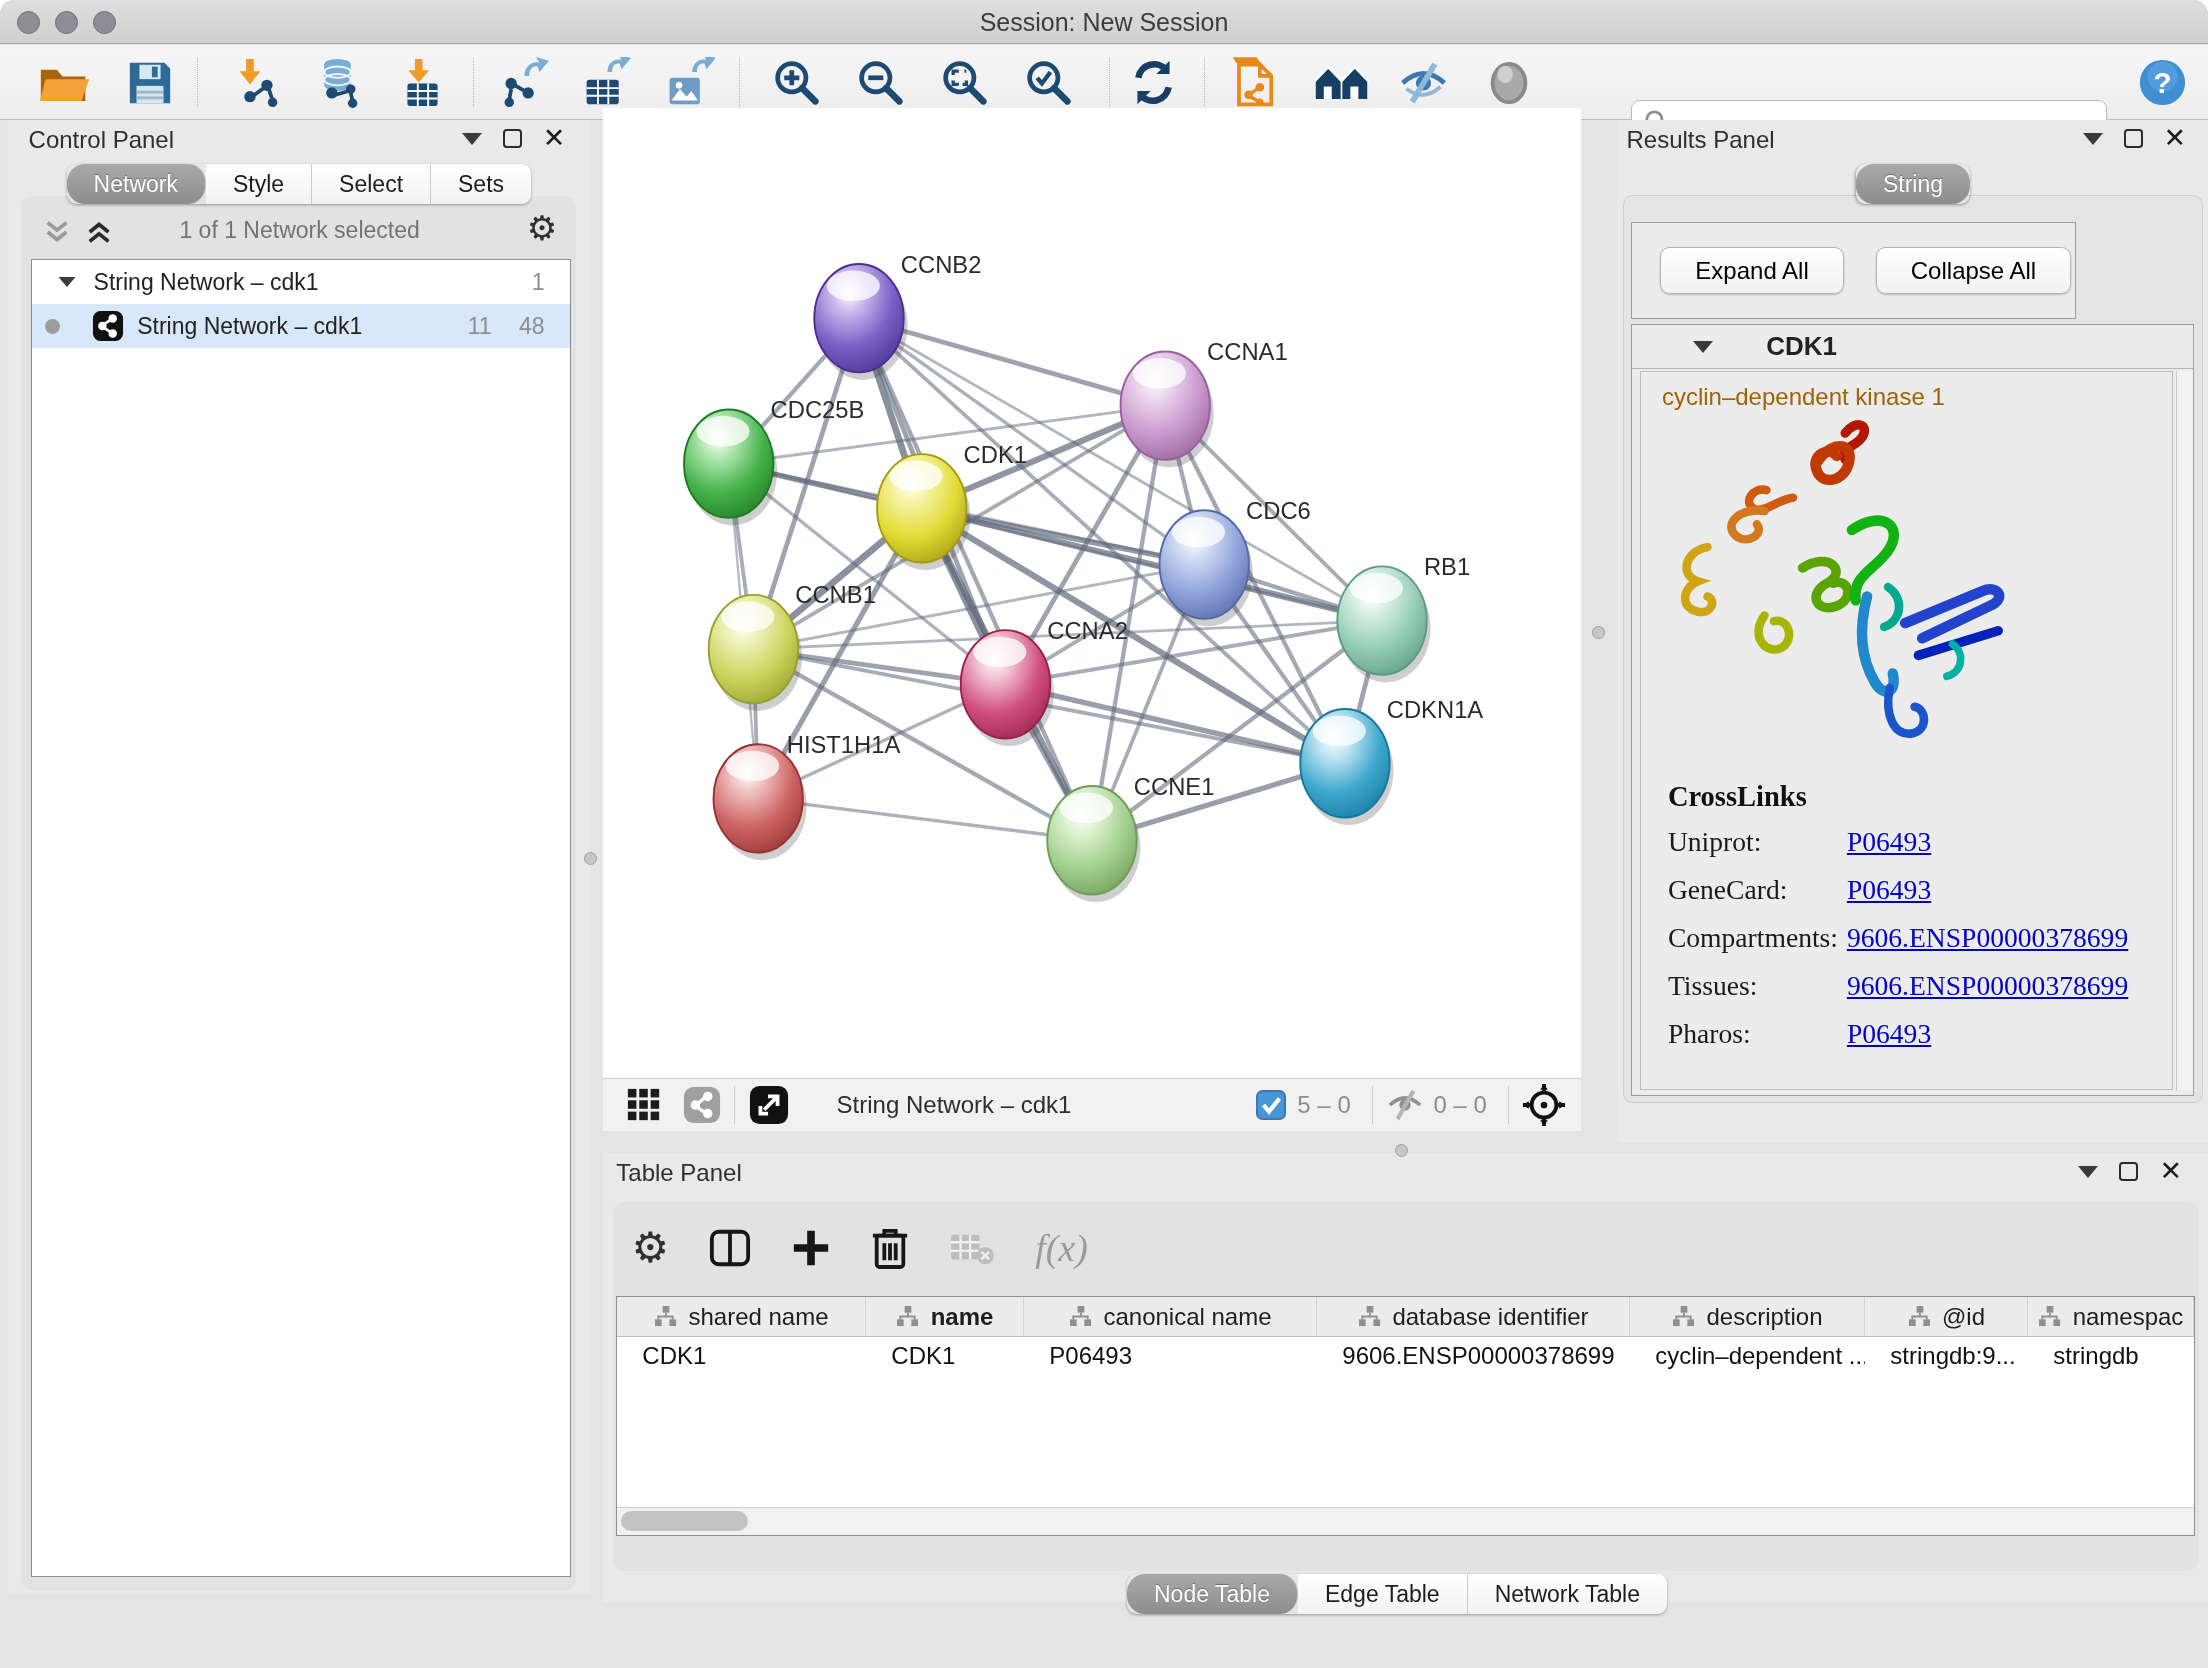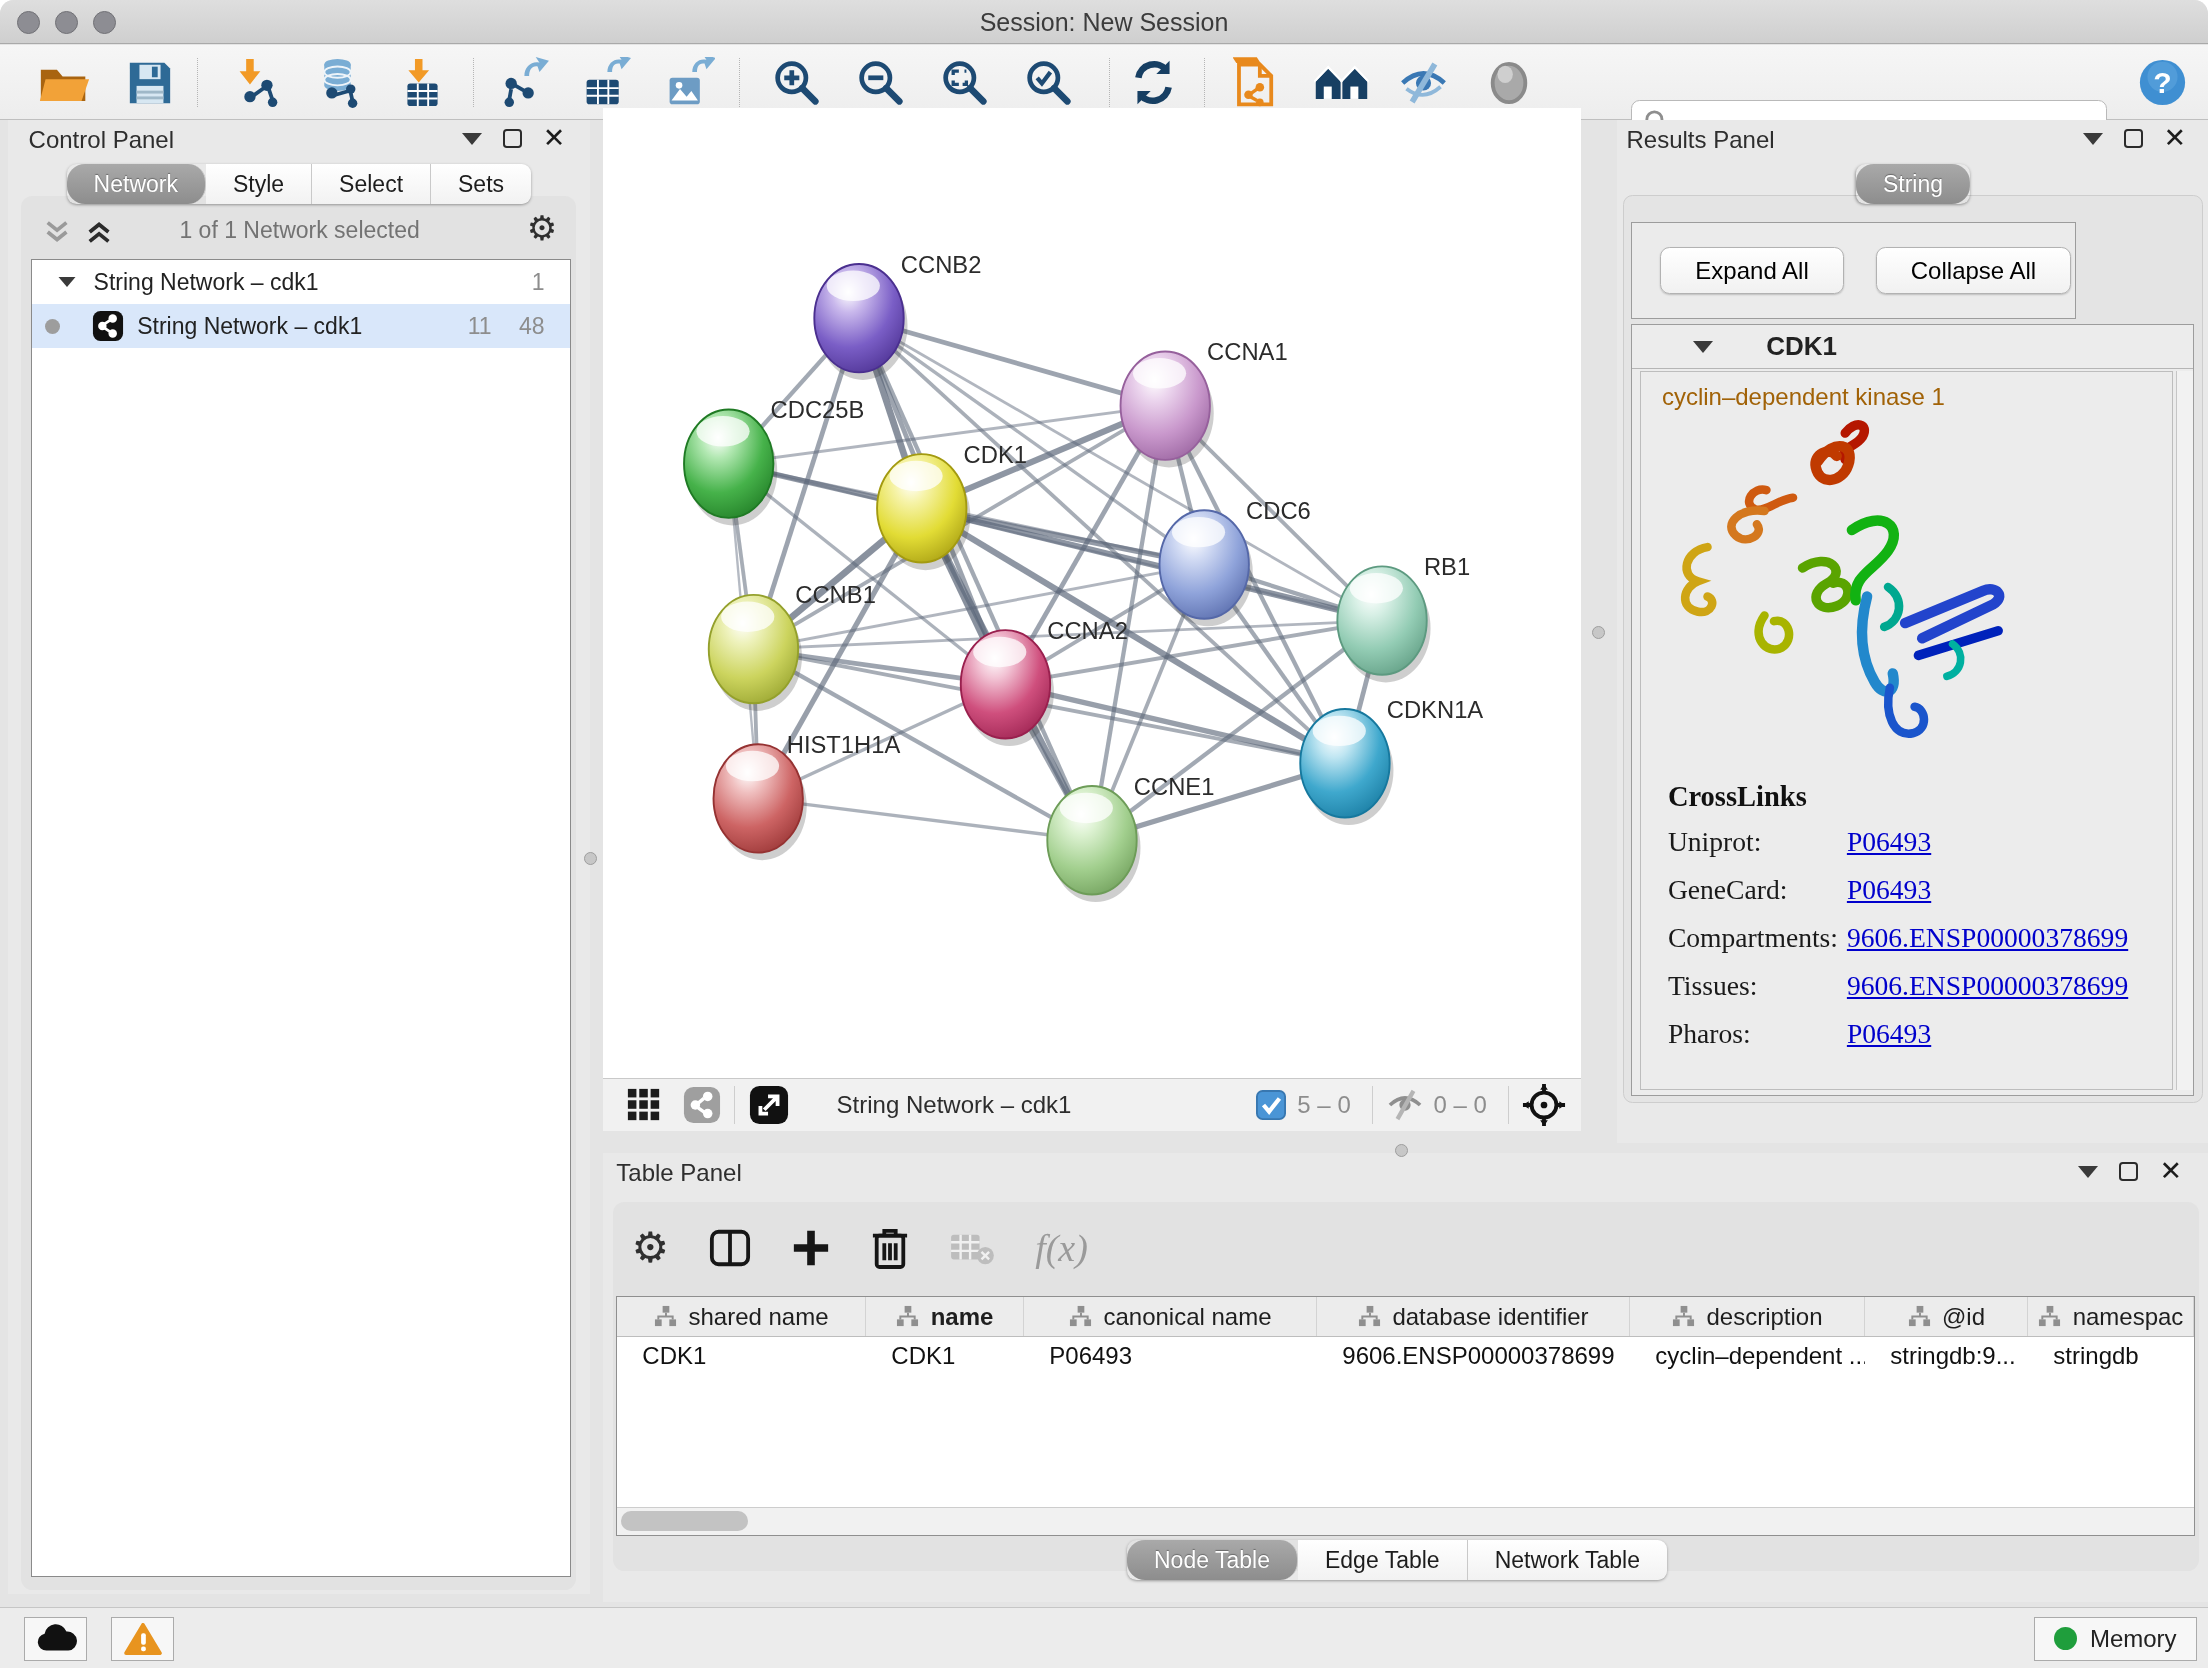--- a/index.html
+++ b/index.html
@@ -101,21 +101,21 @@
   #tp-table { position:absolute; left:13.3px; top:143px; width:1579px; height:240px;
     background:#fff; border:1.9px solid #8f8f8f; overflow:hidden; }
   #tp-cols { display:flex; height:40px; background:#ececec; border-bottom:1px solid #bdbdbd; }
   .th { display:flex; align-items:center; justify-content:center; gap:11.4px; font-size:24px;
     border-right:1px solid #d3d3d3; color:#1e1e1e; }
   .tdr { display:flex; height:40px; }
   .td { font-size:24px; padding:4.8px 0 0 25px; color:#111; white-space:nowrap; overflow:hidden; }
   #tp-hscroll { position:absolute; left:0; bottom:0; width:100%; height:28.5px;
     background:#f1f1f1; border-top:1px solid #cdcdcd; }
   #tp-thumb { position:absolute; left:3.8px; top:3.8px; width:127px; height:20px; background:#c3c3c3; border-radius:10.5px; }
-  #tp-tabs { position:absolute; left:524px; top:387px;justify-content:space-between; }
+  #tp-tabs { position:absolute; left:524px; top:421px;justify-content:space-between; }
   
   #bottombar { position:absolute; left:0; top:1607px; width:2208px; height:61px;
     background:#ececec; border-top:1px solid #c6c6c6; }
   .bb-btn { position:absolute; top:8.6px; width:63px; height:44px; background:#f7f7f7;
     border:1.9px solid #ababab; display:flex; align-items:center; justify-content:center; }
   #memory-btn { position:absolute; right:11.4px; top:8.6px; height:44px; padding:0 19px;
     background:#f7f7f7; border:1.9px solid #ababab; display:flex; align-items:center; gap:13.3px; font-size:24px; }
   #memory-dot { width:23px; height:23px; border-radius:50%; background:#1f9e3c; }
   
   .knob { position:absolute; width:13.3px; height:13.3px; border-radius:50%; background:#c7c7c7; border:1px solid #9e9e9e; }
@@ -858,33 +858,15 @@
         <span class="tab sel">Node Table</span>
         <span class="tab">Edge Table</span>
         <span class="tab">Network Table</span>
       </div>
   </div>
 
   <div class="knob" style="left:584px; top:852px;"></div>
   <div class="knob" style="left:1592px; top:626px;"></div>
   <div class="knob" style="left:1395px; top:1144px;"></div>
 
-  <div id="bottombar">
-    <div class="bb-btn" style="left:24px">
-      <svg width="42" height="28.5" viewBox="0 0 44 30">
-        <path d="M12 28 a9 9 0 0 1 -2 -17.8 A12 12 0 0 1 33 8 a8 8 0 0 1 2 20 z" fill="#111111"></path>
-      </svg>
-    </div>
-    <div class="bb-btn" style="left:111px">
-      <svg width="38" height="32" viewBox="0 0 40 34">
-        <path d="M20 2 L38 32 H2 Z" fill="#e8941f" stroke="#e8941f" stroke-linejoin="round" stroke-width="4"></path>
-        <rect x="18" y="11" width="5" height="12" rx="2" fill="#ffffff"></rect>
-        <rect x="18" y="25" width="5" height="5" rx="2" fill="#ffffff"></rect>
-      </svg>
-    </div>
-    <div id="memory-btn">
-      <span id="memory-dot"></span>
-      <span>Memory</span>
-    </div>
-  </div>
 
 </div>
 
 
 </body></html>

